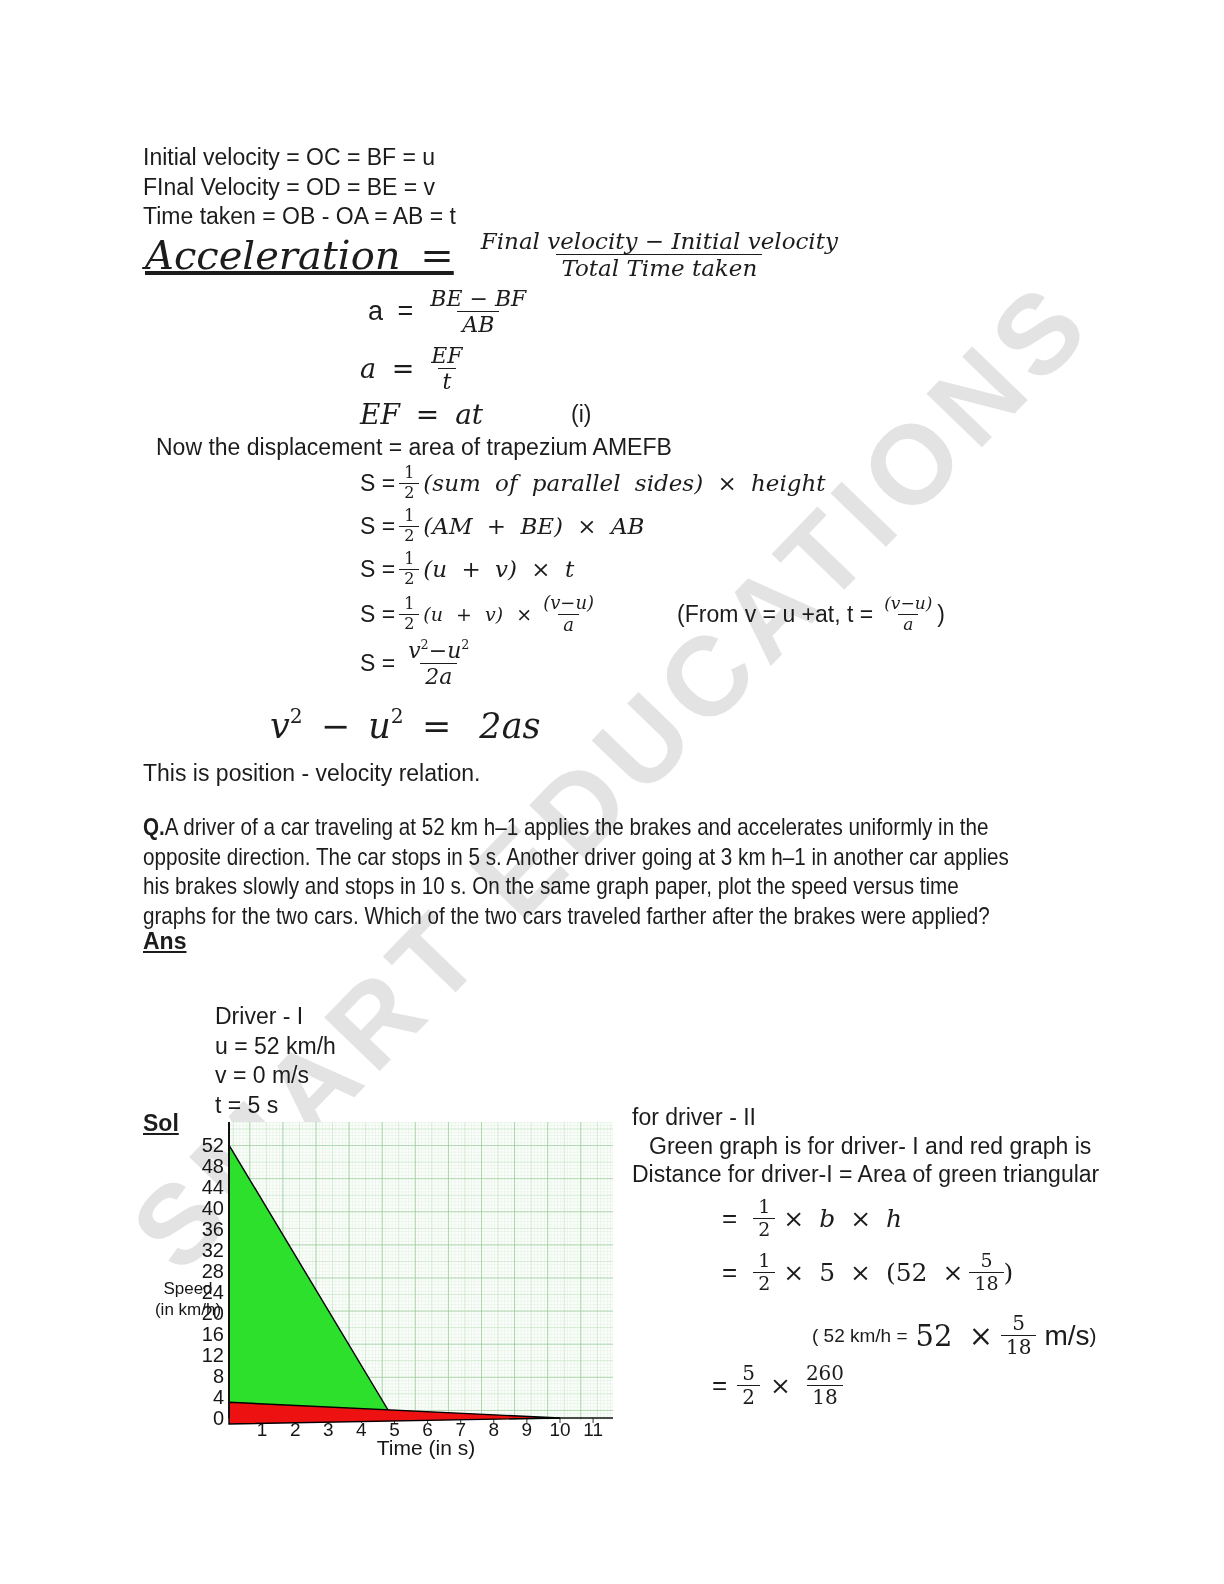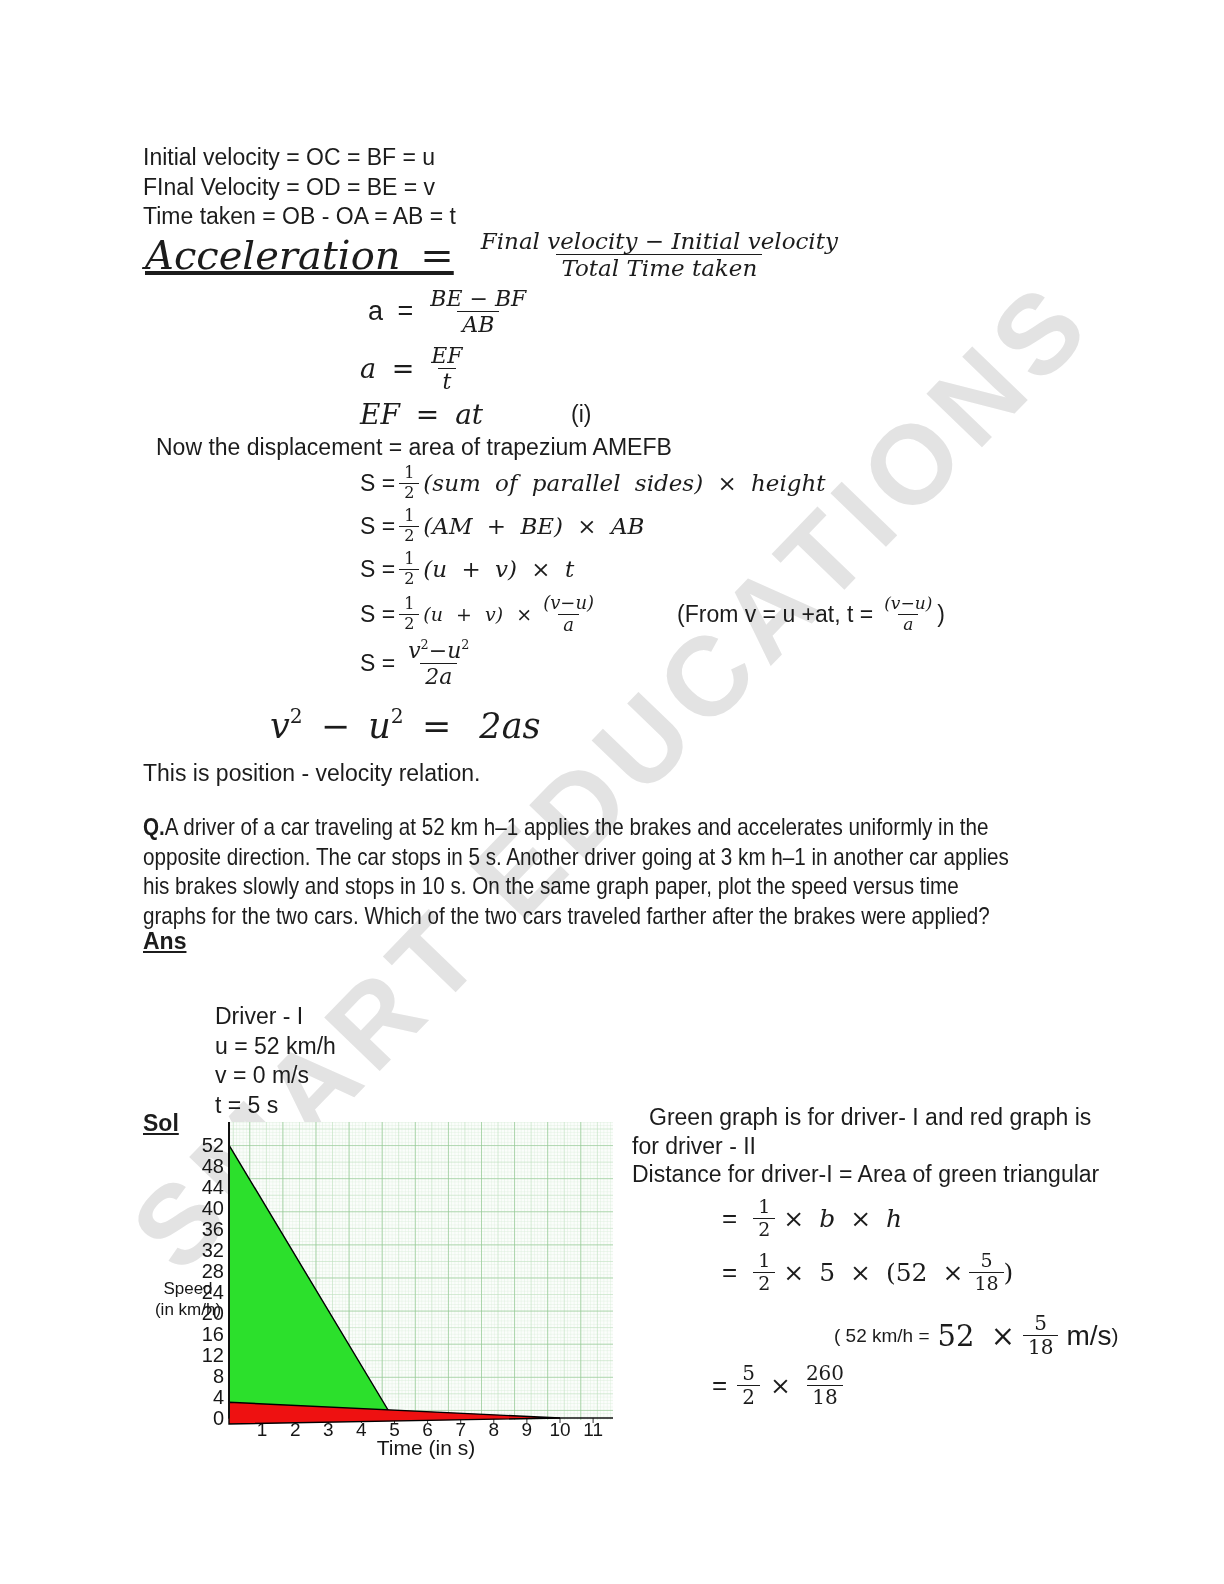--- a/index.html
+++ b/index.html
@@ -214,22 +214,22 @@
     <g id="series-layer">
         <polygon points="79,33.0921985815603 242.845,306 79,306" fill="#2ce02c" stroke="#000" stroke-width="1.4"></polygon>
         <polygon points="79,290.25531914893617 410,306 79,312" fill="#ee1111" stroke="#000" stroke-width="1.4"></polygon>
       </g>
     <g id="axes-layer">
       <line x1="79" y1="10" x2="79" y2="306" stroke="#111" stroke-width="2"></line>
     </g>
   </svg>
 
   <div class="abs z" style="left:632px;top:1103px;font-size:23px;line-height:28.5px;">
+    <div>for driver - II</div>
     <div style="padding-left:17px;">Green graph is for driver- I and red graph is</div>
-    <div>for driver - II</div>
     <div>Distance for driver-I = Area of green triangular</div>
   </div>
 
   <div class="abs z row" style="left:722px;top:1196px;">
     <span class="sans" style="font-size:26px;">=</span>
     <span class="frac mathn" style="font-size:19px;margin-left:16px;">
       <span class="num">1</span>
       <span class="den">2</span>
     </span>
     <span class="math wsp" style="font-size:25px;margin-left:8px;">× b × h</span>
@@ -242,21 +242,21 @@
       <span class="den">2</span>
     </span>
     <span class="mathn wsp" style="font-size:25px;margin-left:8px;">× 5 × (52 ×</span>
     <span class="frac mathn" style="font-size:19px;margin-left:6px;">
       <span class="num">5</span>
       <span class="den">18</span>
     </span>
     <span class="mathn" style="font-size:25px;">)</span>
   </div>
 
-  <div class="abs z row" style="left:834px;top:1312px;">
+  <div class="abs z row" style="left:812px;top:1312px;">
     <span class="sans" style="font-size:19px;">( 52 km/h =</span>
     <span class="mathn wsp" style="font-size:29px;margin-left:8px;text-align:right;">52 ×</span>
     <span class="frac mathn" style="font-size:20px;margin-left:8px;">
       <span class="num">5</span>
       <span class="den">18</span>
     </span>
     <span class="sans" style="font-size:28px;margin-left:8px;">m/s</span>
     <span class="sans" style="font-size:21px;">)</span>
   </div>
 

